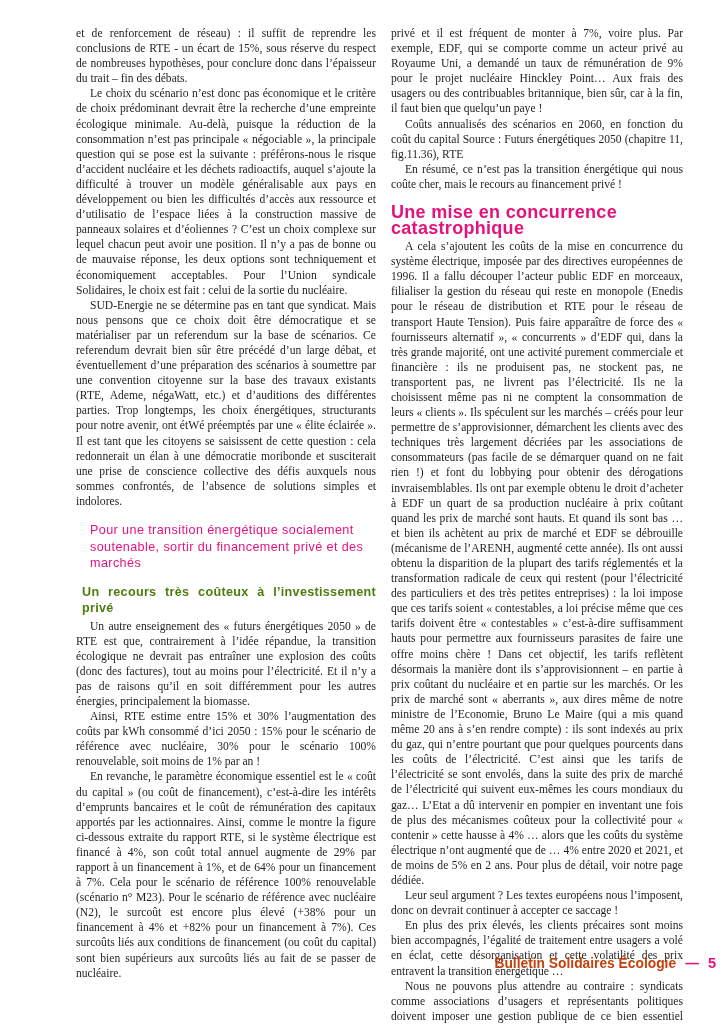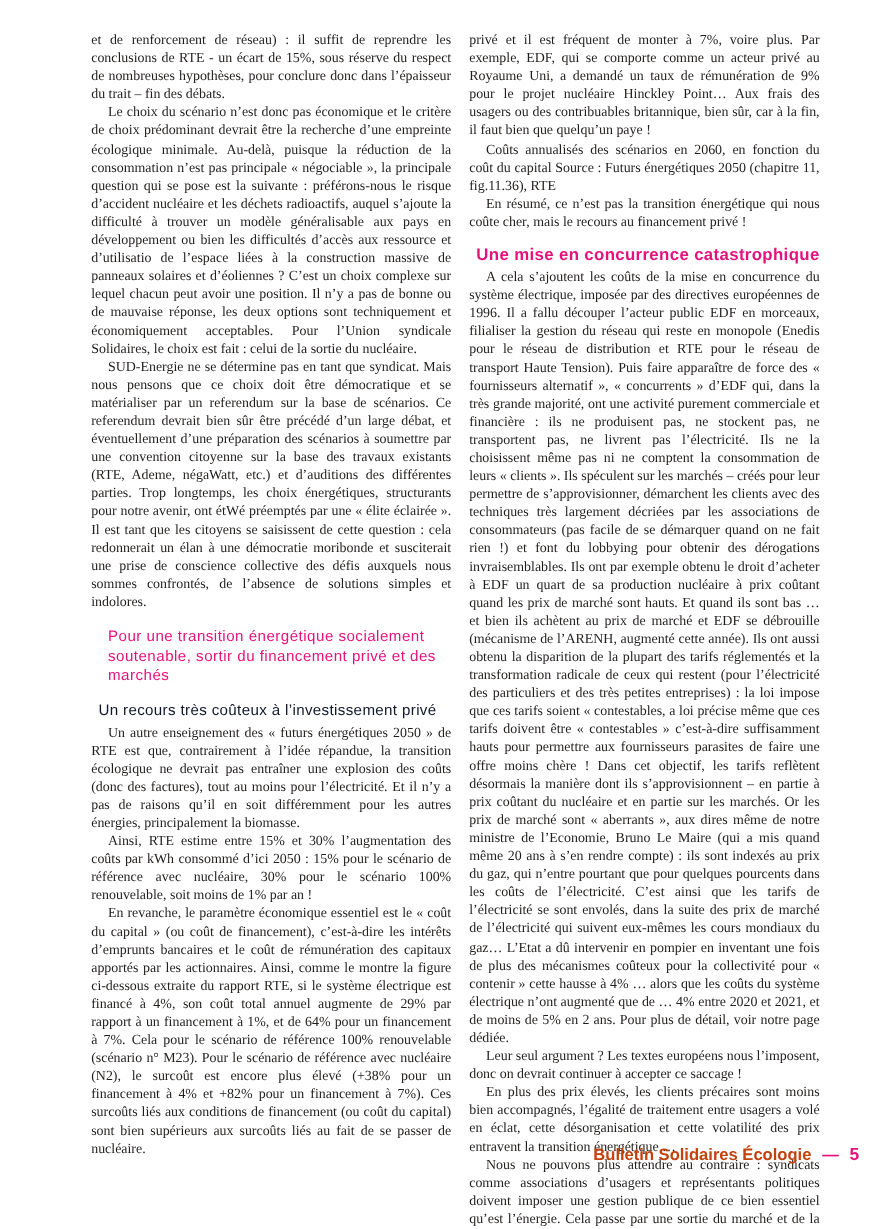--- a/index.html
+++ b/index.html
@@ -34,36 +34,36 @@
     font-size:12.6px;
     line-height:16.5px;
     letter-spacing:0.4px;
     color:#e5127d;
     text-align:left;
     margin:13px 0 12px 0;
     padding-left:14px;
   }
   .subheading{
     font-family:"Liberation Sans", sans-serif;
-    font-weight:normal;
+    font-weight:bold;
     font-size:12.6px;
     line-height:16px;
     letter-spacing:0.3px;
-    color:#0f172a;
+    color:#4d7c0f;
     margin:0 0 3px 0;
     padding-left:6px;
   }
   .heading-center{
     font-family:"Liberation Sans", sans-serif;
     font-weight:bold;
-    font-size:14px;
+    font-size:18px;
     line-height:16px;
     letter-spacing:0.3px;
     color:#e5127d;
-    text-align:right;
+    text-align:left;
     margin:12px 0 3px 0;
     padding-left:0;
   }
   .footer{
     position:absolute;
     top:955px;
     right:24px;
     display:flex;
     align-items:baseline;
     gap:9px;

